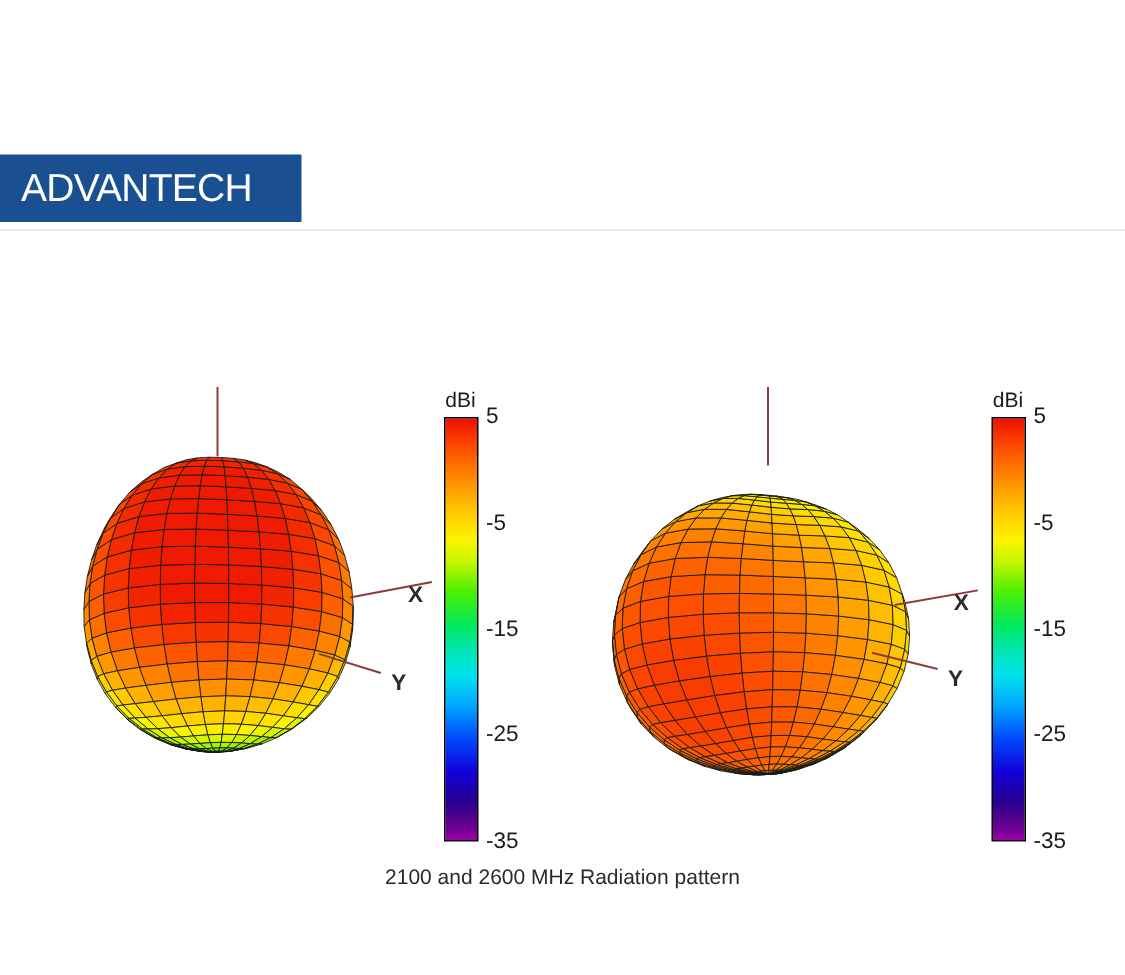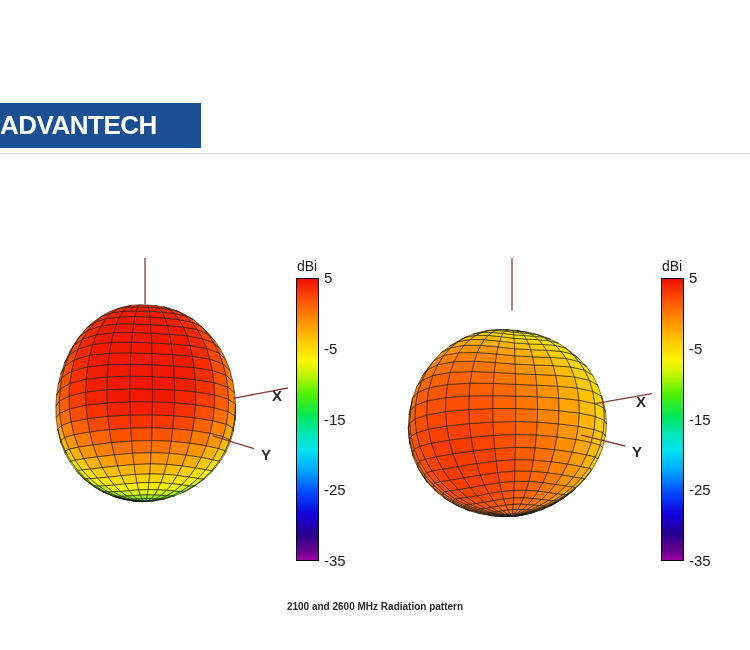--- a/index.html
+++ b/index.html
@@ -28,23 +28,24 @@
     position: absolute;
     left: 0px; top: 103px;
     width: 201px; height: 45px;
     background: #1a5091;
     display: flex;
     align-items: center;
     justify-content: flex-start;
   }
   #logo-text {
     color: #ffffff;
-    font-weight: bold;
+    font-weight: normal;
     font-size: 26px;
     letter-spacing: -0.5px;
+    padding-left: 14px;
     font-family: "Liberation Sans", sans-serif;
     white-space: nowrap;
   }
   #header-rule {
     position: absolute;
     left: 0; top: 153px;
     width: 750px; height: 1px;
     background: #e2e2e2;
   }
 
@@ -121,27 +122,26 @@
     left: 0;
     font-size: 15px;
     color: #1b1b1b;
     font-family: "Liberation Sans", sans-serif;
     white-space: nowrap;
   }
 
   
   #caption {
     position: absolute;
-    left: 0; top: 447px;
+    left: 0; top: 422px;
     width: 750px;
     text-align: center;
-    font-size: 10px;
+    font-size: 14px;
     color: #2a2a2a;
     font-family: "Liberation Sans", sans-serif;
-    font-weight: bold;
   }
 
   .axlabel {
     font-family: "Liberation Sans", sans-serif;
     font-size: 15px;
     font-weight: bold;
     fill: #2b2b2b;
   }
 </style>
 </head>

